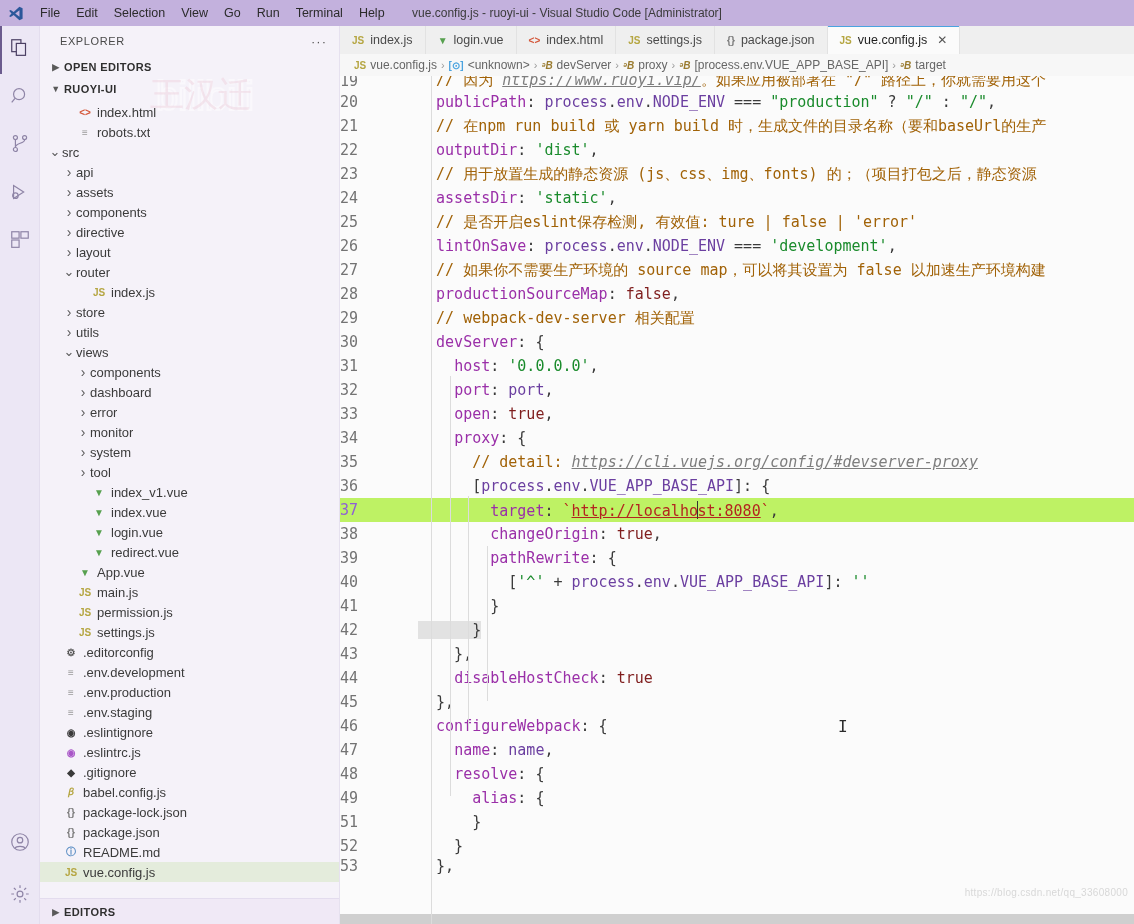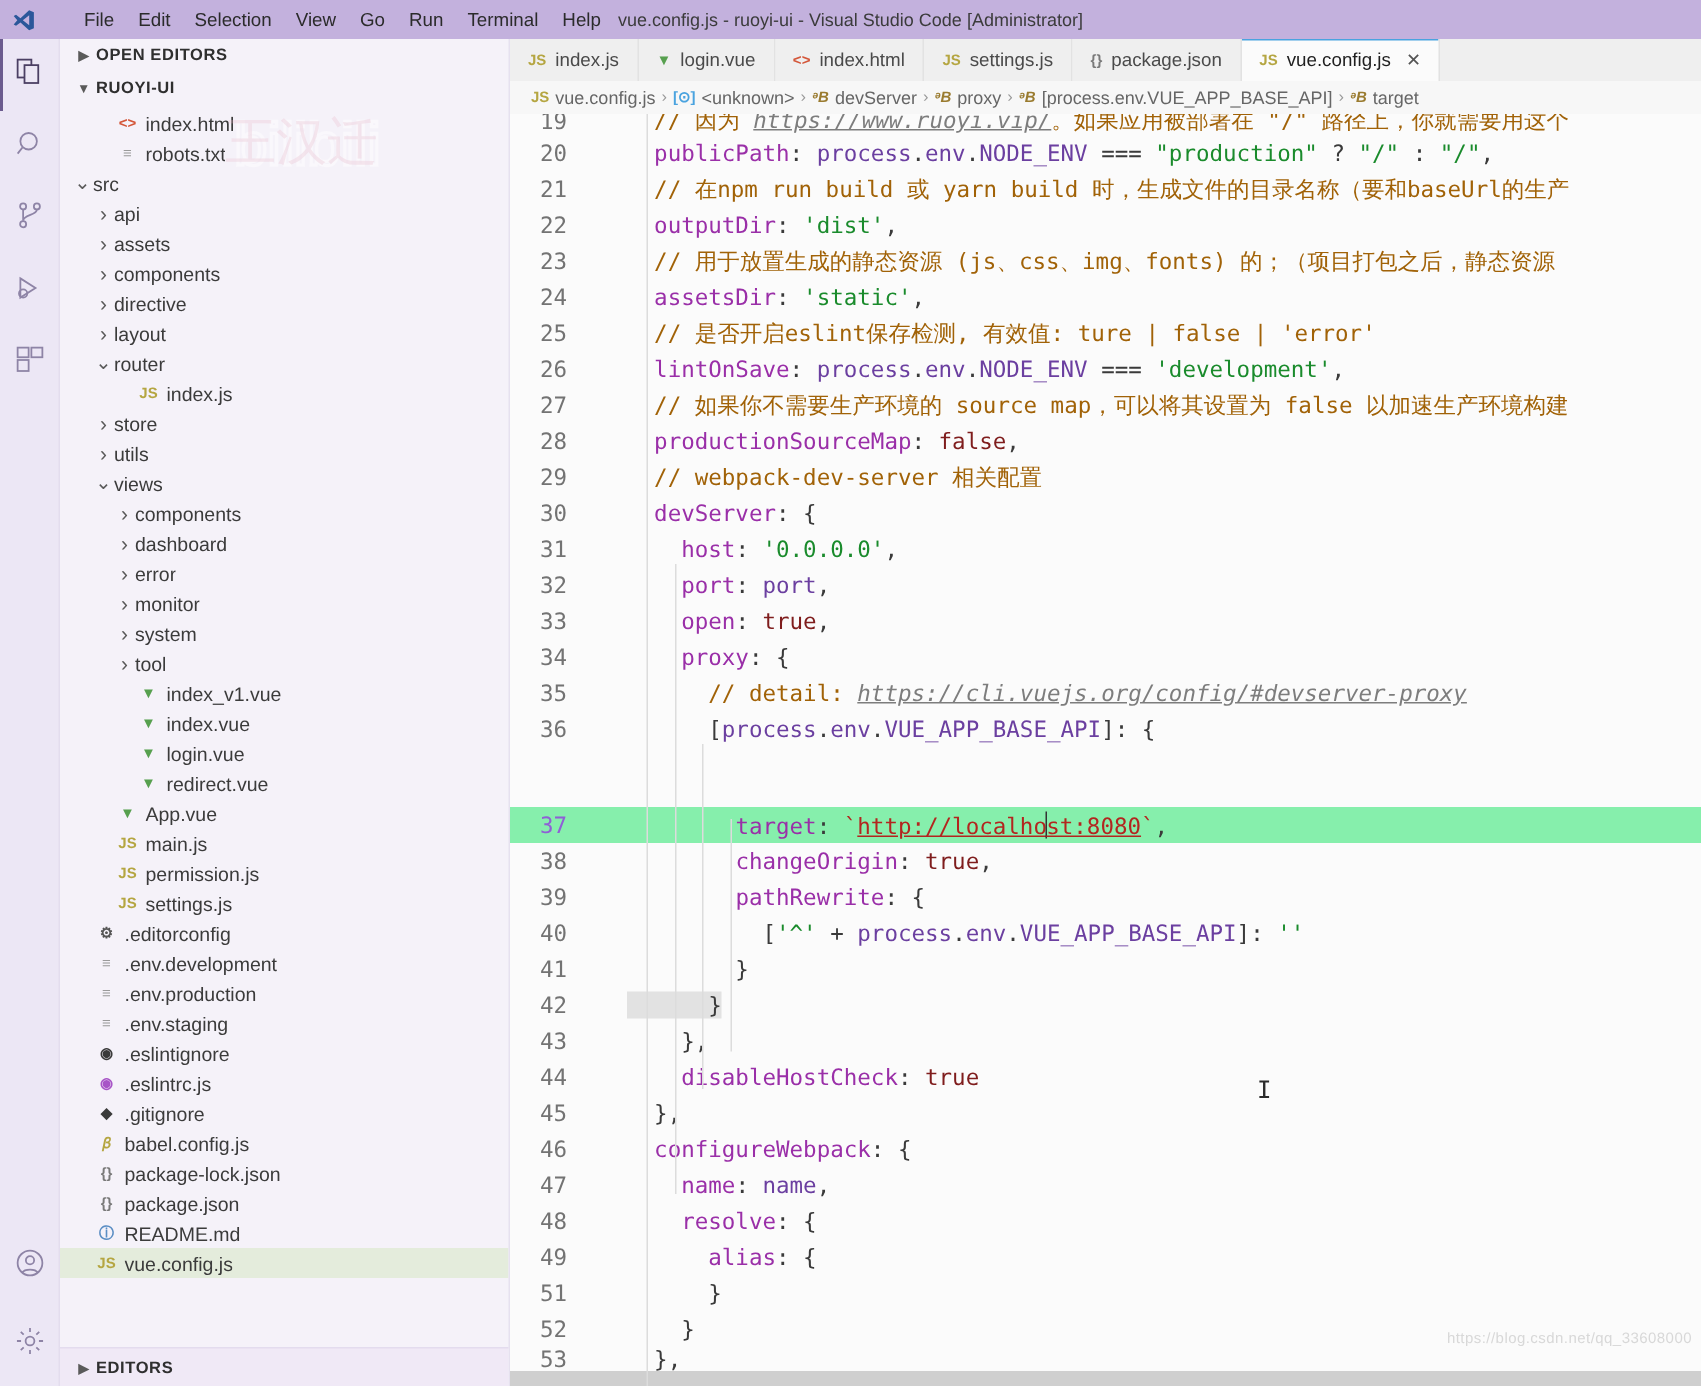--- a/index.html
+++ b/index.html
@@ -18,21 +18,21 @@
     display: flex;
     align-items: center;
     position: relative;
     font-size: 12px;
     color: #333;
   }
   .vscode-logo {
     width: 30px; height: 26px;
     display: flex; align-items: center; justify-content: center;
   }
-  .menus { display: flex; align-items: center; gap: 0px; margin-left: 18px; }
+  .menus { display: flex; align-items: center; gap: 0px; margin-left: 2px; }
   .menu-item {
     padding: 3px 8px;
     font-size: 12.5px;
     color: #2b2b2b;
     cursor: default;
     white-space: nowrap;
   }
   .window-title {
     position: absolute;
     left: 0; right: 0;
@@ -197,24 +197,23 @@
     font-size: 15px;
   }
   .code-scroll { padding-top: 0px; }
   .cline {
     height: 24px;
     display: flex;
     align-items: center;
     white-space: pre;
     position: relative;
   }
-  .cline.highlight { background: #86efac; margin-top: 40px; }
+  .cline.highlight { background: #bef264; }
   .lnum {
     width: 56px; min-width: 56px;
-    text-align: right;
     padding-right: 18px;
     color: #737373;
     font-size: 15px;
     user-select: none;
   }
   .cline.highlight .lnum { color: #8f5fd6; }
   .ctext { padding-left: 22px; position: relative; }
 
   
   .t-prop   { color: #9a2fa8; }
@@ -357,20 +356,24 @@
       <span>
         <svg width="22" height="22" viewBox="0 0 24 24" fill="none" stroke="currentColor" stroke-width="1.3">
           <circle cx="12" cy="12" r="3.2"></circle>
           <path d="M12 2.5v3M12 18.5v3M2.5 12h3M18.5 12h3M5.3 5.3l2.1 2.1M16.6 16.6l2.1 2.1M18.7 5.3l-2.1 2.1M7.4 16.6l-2.1 2.1"></path>
         </svg>
       </span>
     </div>
   </div>
 
   <div class="sidebar">
+    <div class="sidebar-header">
+      <span>EXPLORER</span>
+      <span class="dots">···</span>
+    </div>
 
     <div class="section-row">
       <span class="twisty">▶</span>
       <span>OPEN EDITORS</span>
     </div>
     <div class="section-row">
       <span class="twisty">▼</span>
       <span>RUOYI-UI</span>
     </div>
 

